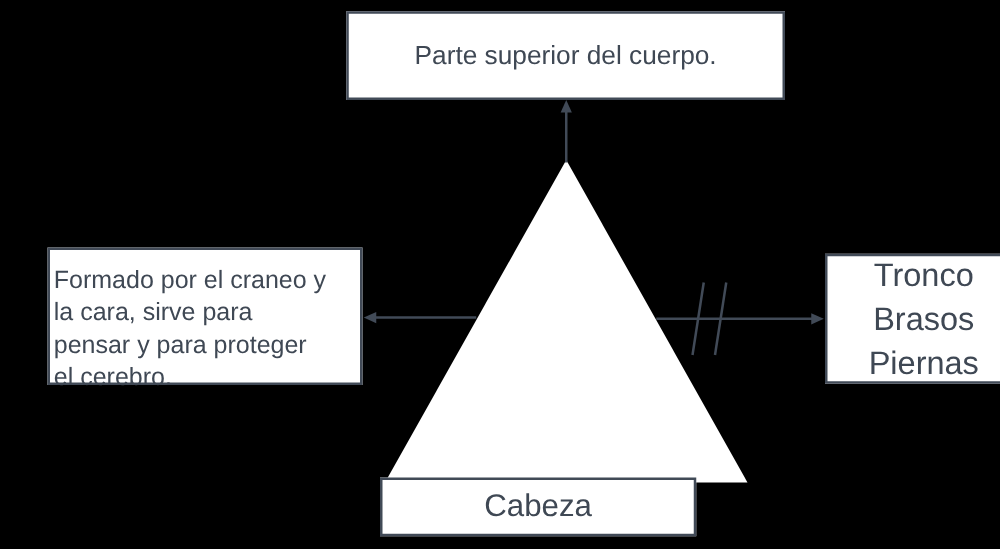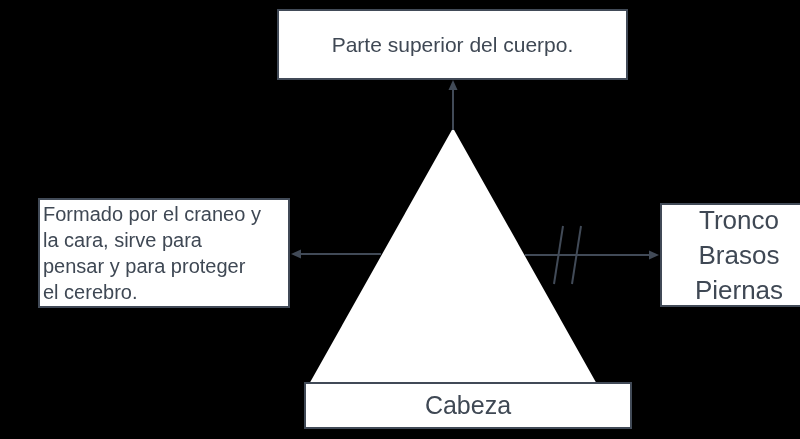--- a/index.html
+++ b/index.html
@@ -47,28 +47,28 @@
   }
   .node-top {
     left: 249px; top: 9px; width: 351px; height: 71px;
     font-size: 21px;
   }
   .node-left {
     left: 10px; top: 198px; width: 252px; height: 110px;
     font-size: 20px; line-height: 26px;
     align-items: flex-start; justify-content: flex-start;
     text-align: left;
-    padding: 1px 3px;
+    padding: 11px 3px;
   }
   .node-right {
     left: 632px; top: 203px; width: 158px; height: 104px;
     font-size: 26px; line-height: 35px; text-align: center;
   }
   .node-bottom {
-    left: 276px; top: 382px; width: 328px; height: 47px;
+    left: 276px; top: 382px; width: 253px; height: 47px;
     font-size: 25px;
   }
 </style>
 </head>
 <body>
 
 <div class="canvas">
 
   <svg class="layer" width="800" height="439" viewBox="0 0 800 439">
 

